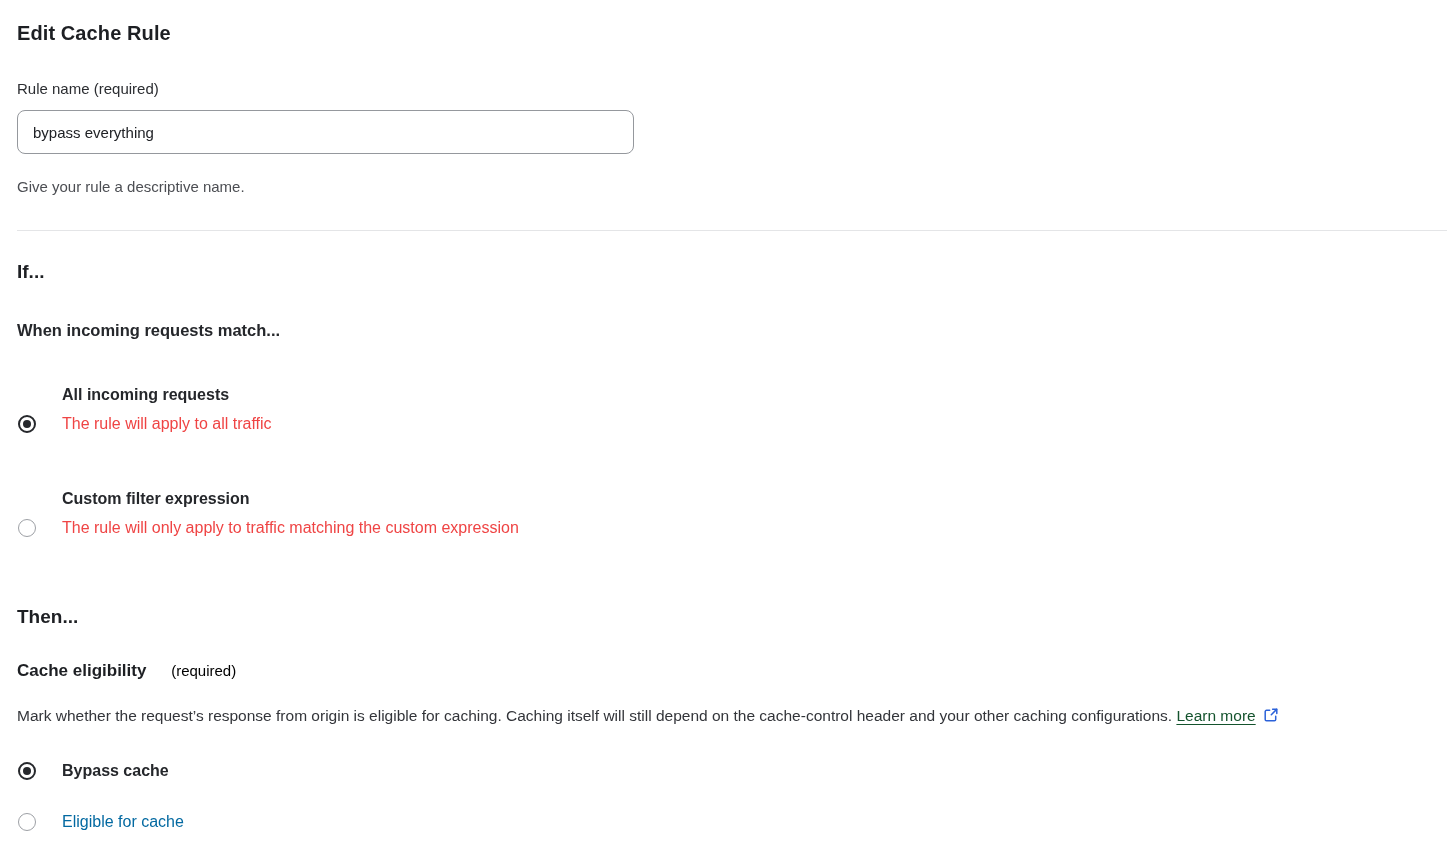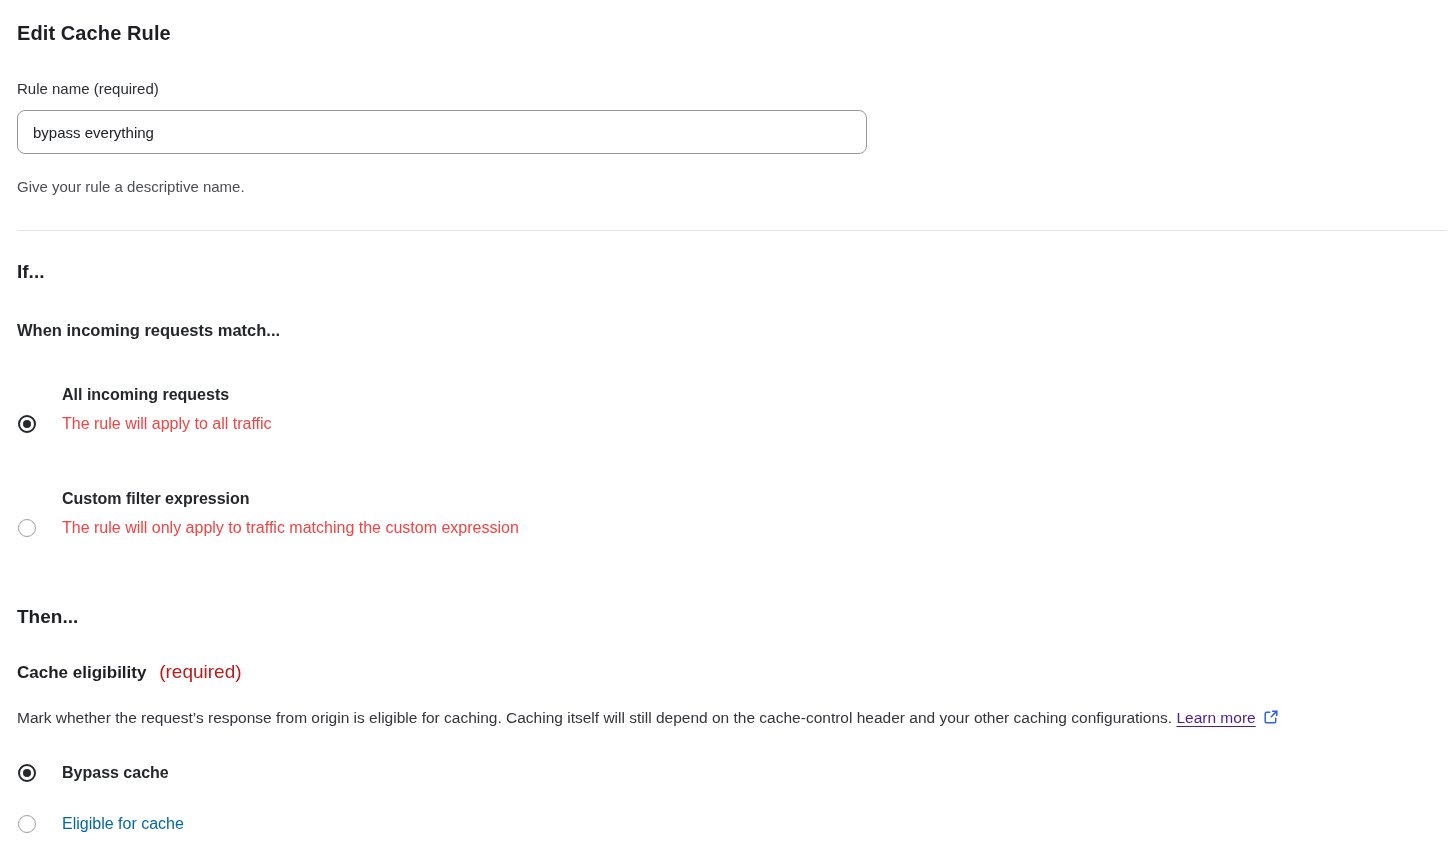--- a/index.html
+++ b/index.html
@@ -24,21 +24,21 @@
     margin: 0 0 35px 0;
     letter-spacing: .1px;
   }
   .field-label {
     display: block;
     font-size: 15px;
     color: #2b2d31;
     margin-bottom: 13px;
   }
   .rule-name-input {
-    width: 850px;
+    width: 617px;
     height: 44px;
     border: 1px solid #95989d;
     border-radius: 8px;
     padding: 0 15px;
     font-size: 15px;
     font-family: "Liberation Sans", "DejaVu Sans", sans-serif;
     color: #202226;
     background: #ffffff;
     outline: none;
     display: block;
@@ -116,33 +116,33 @@
   .eligibility-row {
     margin-top: 33px;
     font-size: 17px;
   }
   .eligibility-label {
     font-weight: bold;
     color: #1d1f23;
     font-size: 17px;
   }
   .eligibility-required {
-    color: #b91c1c;
-    font-size: 19px;
-    margin-left: 8px;
+    color: #000000;
+    font-size: 15px;
+    margin-left: 20px;
   }
   .eligibility-desc {
     margin-top: 20px;
     font-size: 15.5px;
     line-height: 29px;
     color: #33353a;
     max-width: 1392px;
   }
   .learn-more-link {
-    color: #4c1d95;
+    color: #14532d;
     text-underline-offset: 3px;
     cursor: pointer;
   }
   .external-link-icon {
     display: inline-block;
     vertical-align: -2px;
     margin-left: 7px;
     line-height: 0;
   }
   .radio-group-then { margin-top: 32px; }

